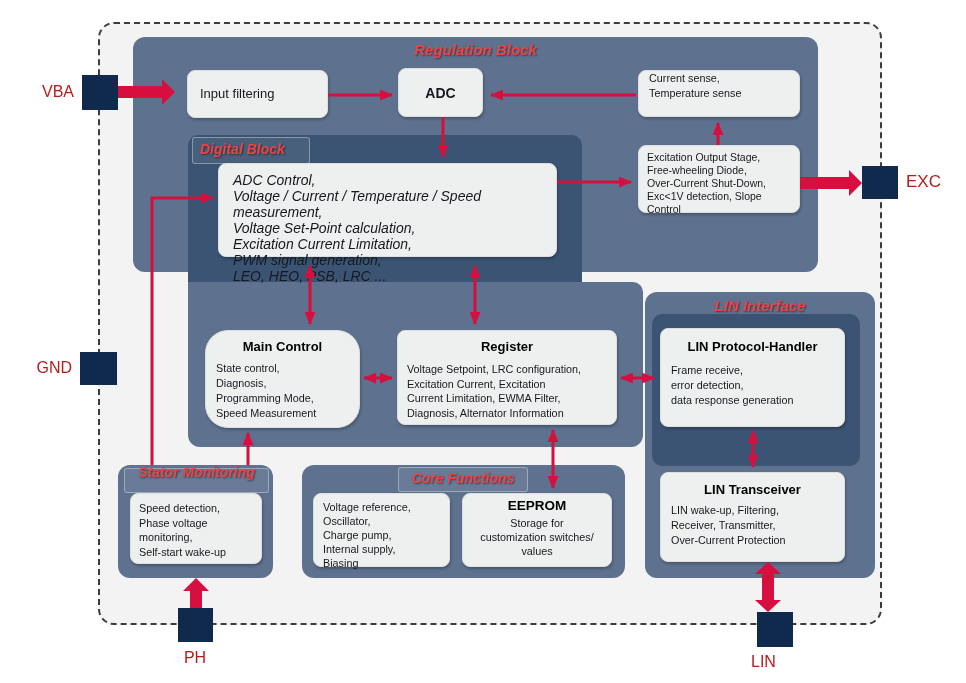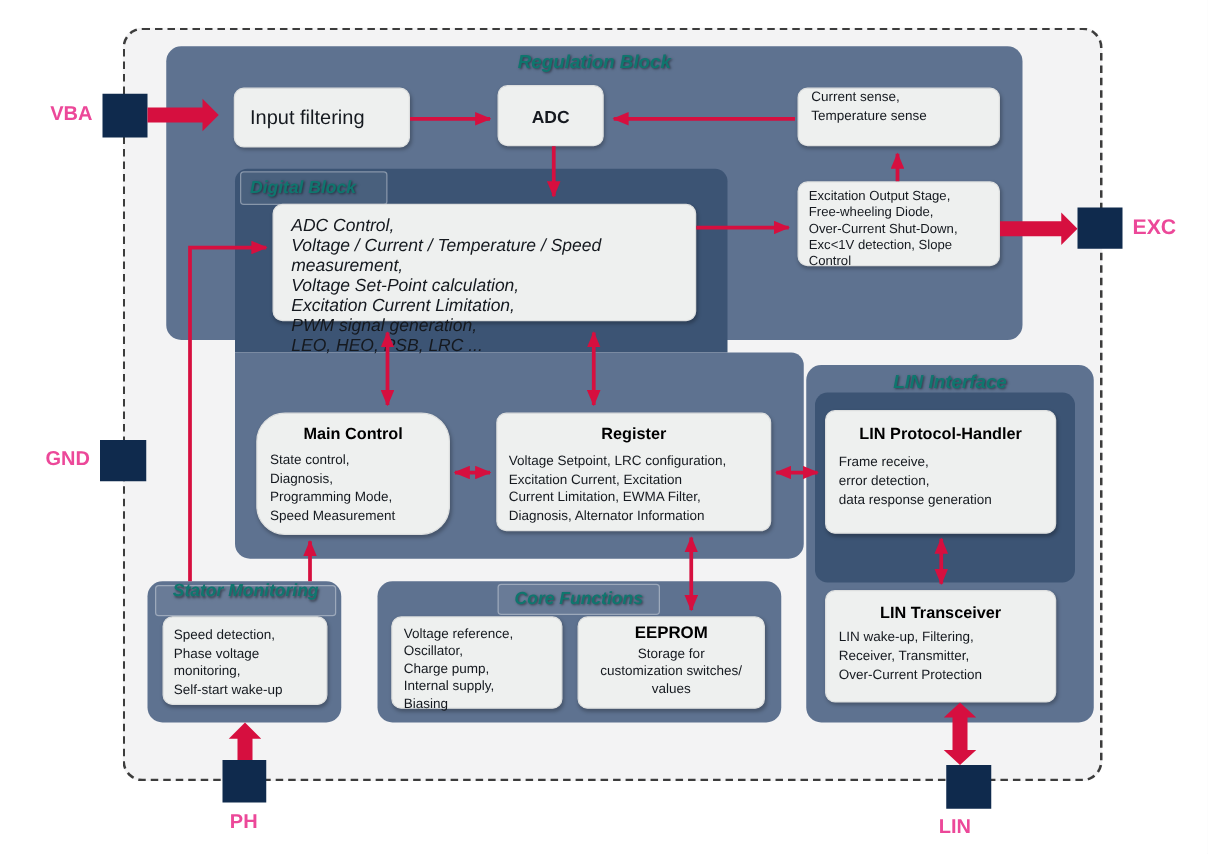--- a/index.html
+++ b/index.html
@@ -14,39 +14,39 @@
   .medium{background:#5e7290;}
   .dark{background:#3c5474;}
   .reg-block{left:133px;top:37px;width:685px;height:235px;}
   .digital-dark{left:188px;top:135px;width:394px;height:147px;border-radius:10px 10px 0 0;}
   .digital-medium{left:188px;top:282px;width:455px;height:165px;border-radius:0 10px 12px 12px;}
   .lin-interface{left:645px;top:292px;width:230px;height:286px;}
   .lin-inner{left:652px;top:314px;width:208px;height:152px;border-radius:10px;}
   .stator-cont{left:118px;top:465px;width:155px;height:113px;}
   .core-cont{left:302px;top:465px;width:323px;height:113px;}
   
-  .ctitle{color:#0f766e;font-weight:bold;font-style:italic;
+  .ctitle{color:#ef4444;font-weight:bold;font-style:italic;
           text-shadow:1px 1px 2px rgba(0,0,0,.5);white-space:nowrap;}
   .t-reg{left:133px;top:41px;width:685px;text-align:center;font-size:15px;}
   .t-lin{left:645px;top:297px;width:230px;text-align:center;font-size:15px;}
   .tab{background:rgba(255,255,255,.07);border:1px solid rgba(255,255,255,.35);
        border-radius:3px;box-sizing:border-box;}
   .tab-digital{left:192px;top:137px;width:118px;height:27px;}
   .t-digital{left:200px;top:141px;font-size:14px;}
   .tab-stator{left:124px;top:468px;width:145px;height:25px;}
   .t-stator{left:124px;top:464px;width:145px;text-align:center;font-size:14px;}
   .tab-core{left:398px;top:467px;width:130px;height:25px;}
   .t-core{left:398px;top:470px;width:130px;text-align:center;font-size:14px;}
   
   .wbox{background:#eef0ef;border:1px solid #dddfdf;border-radius:8px;
         box-shadow:1px 2px 3px rgba(0,0,0,.25);box-sizing:border-box;
         color:#15191f;z-index:3;}
   .btext{white-space:pre-line;font-size:10.8px;line-height:15px;}
   .btitle{font-weight:bold;font-size:13px;text-align:center;color:#000;}
-  .b-input{left:187px;top:70px;width:141px;height:48px;padding:15px 0 16px 12px;font-size:16px;}
+  .b-input{left:187px;top:70px;width:141px;height:48px;padding:15px 0 16px 12px;font-size:13px;}
   .b-adc{left:398px;top:68px;width:85px;height:49px;display:flex;align-items:center;
          justify-content:center;font-weight:bold;font-size:14px;}
   .b-sense{left:638px;top:70px;width:162px;height:47px;padding:0 0 0 10px;line-height:14.5px;}
   .b-excitation{left:638px;top:145px;width:162px;height:68px;padding:5px 0 0 8px;
                 font-size:10.5px;line-height:13px;}
   .b-digital-main{left:218px;top:163px;width:339px;height:94px;padding:8px 0 0 14px;
                   font-size:14px;line-height:16px;font-style:italic;}
   .b-main{left:205px;top:330px;width:155px;height:98px;padding-top:8px;border-radius:23px;}
   .b-main .btext{padding:7px 0 0 10px;}
   .b-register{left:397px;top:330px;width:220px;height:95px;padding-top:8px;}
@@ -60,21 +60,21 @@
   .b-eeprom{left:462px;top:493px;width:150px;height:74px;padding-top:4px;}
   .b-eeprom .btitle{font-size:13.5px;}
   .b-eeprom .btext{text-align:center;line-height:14px;padding-top:3px;}
   
   .pin{background:#0f2a4d;z-index:4;}
   .pin-vba{left:82px;top:75px;width:36px;height:35px;}
   .pin-gnd{left:80px;top:352px;width:37px;height:33px;}
   .pin-exc{left:862px;top:166px;width:36px;height:33px;}
   .pin-ph{left:178px;top:608px;width:35px;height:34px;}
   .pin-lin{left:757px;top:612px;width:36px;height:35px;}
-  .plabel{color:#ec4899;font-weight:bold;font-size:16px;z-index:4;}
+  .plabel{color:#b91c1c;font-weight:normal;font-size:16px;z-index:4;}
   .pl-vba{left:24px;top:83px;width:50px;text-align:right;}
   .pl-gnd{left:20px;top:359px;width:52px;text-align:right;}
   .pl-exc{left:906px;top:172px;font-size:17px;}
   .pl-ph{left:171px;top:649px;width:48px;text-align:center;}
   .pl-lin{left:751px;top:653px;width:48px;}
   svg.arrows{position:absolute;left:0;top:0;z-index:5;pointer-events:none;}
 </style>
 </head>
 <body>
 

